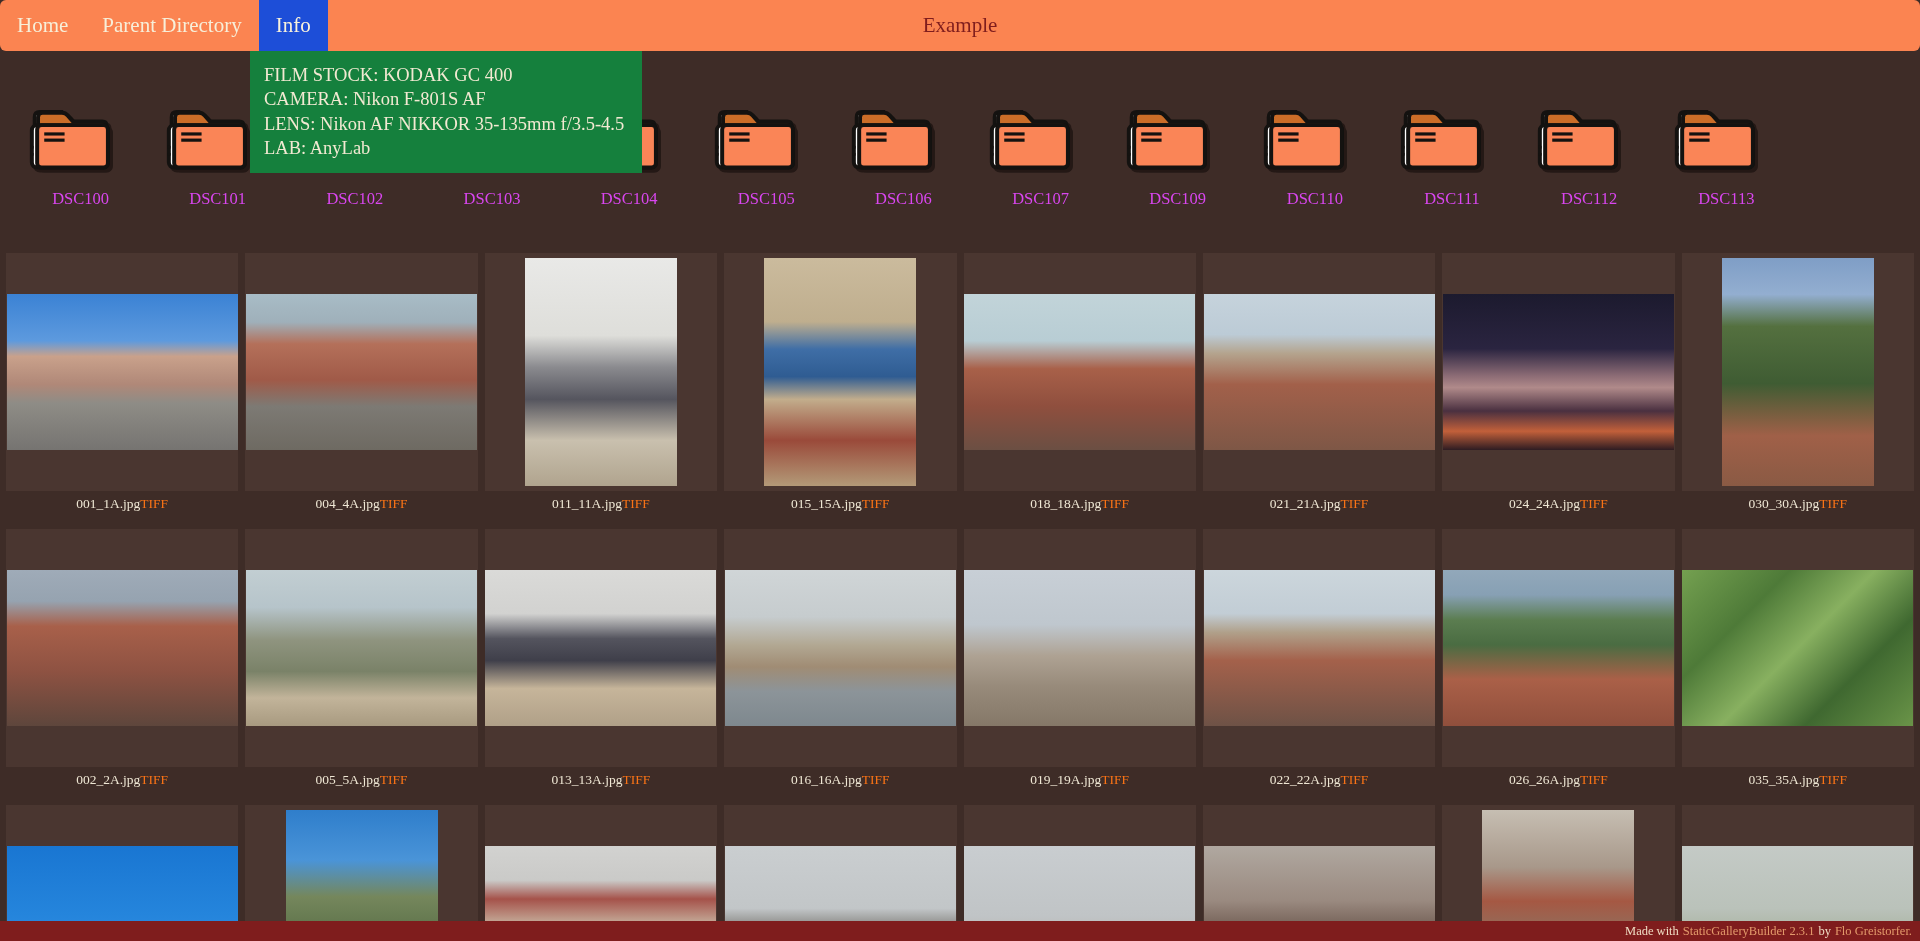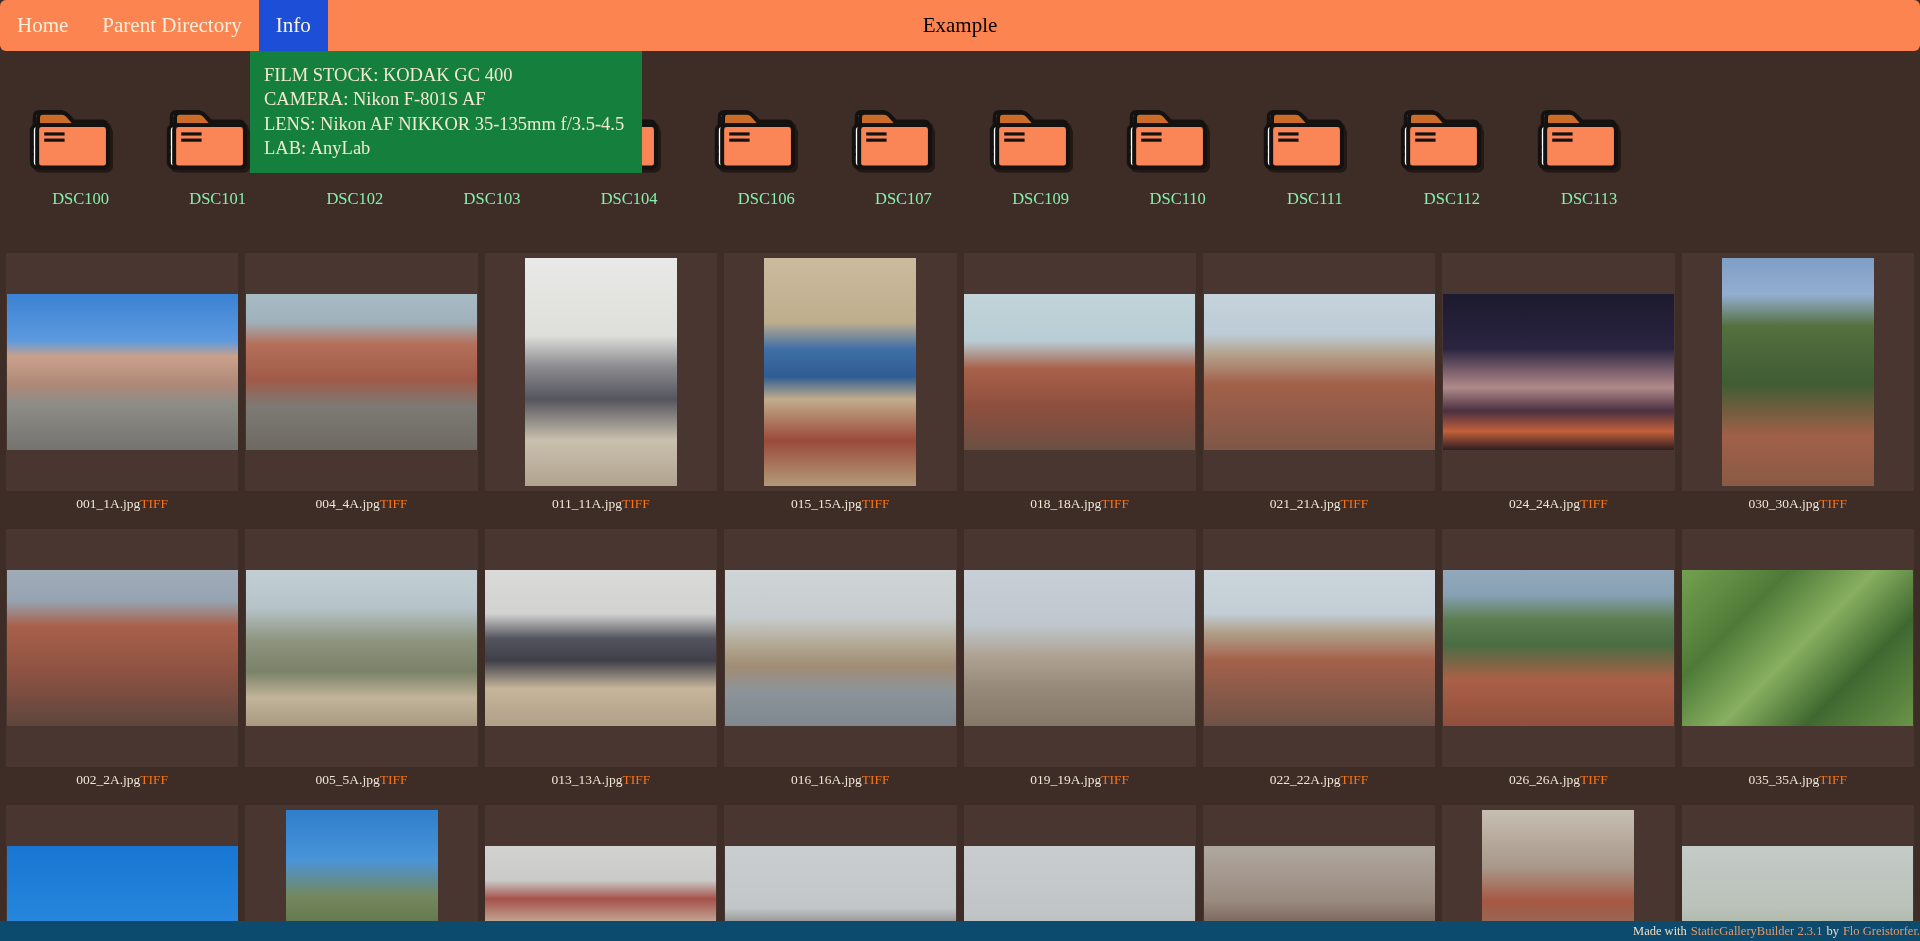--- a/index.html
+++ b/index.html
@@ -18,42 +18,42 @@
   }
   .nav-item {
     display:flex; align-items:center;
     padding:0 17px; font-size:21px; color:#f7efd9;
     cursor:pointer; text-decoration:none;
   }
   .nav-item.active { background:#1d4ed8; color:#f9f2db; }
   .nav-title {
     position:absolute; left:50%; top:0; transform:translateX(-50%);
     height:51px; display:flex; align-items:center;
-    font-size:21px; color:#000000;
+    font-size:21px; color:#7f1d1d;
   }
 
   
   .tooltip {
     position:fixed; left:250px; top:51px; z-index:15;
     background:#15803d; color:#f2e9d2;
     padding:12px 18px 13px 14px;
     font-size:18.5px; line-height:24.3px;
     width:max-content; max-width:420px;
   }
 
   
   .folder-row {
     padding-top:52px;
     display:grid; grid-template-columns:repeat(14,1fr);
     justify-items:center;
   }
   .folder { display:flex; flex-direction:column; align-items:center; cursor:pointer; }
   .folder svg { width:94px; height:69px; filter:drop-shadow(3px 3px 0 rgba(15,10,8,.55)); }
   .folder-label {
-    margin-top:17px; font-size:16.5px; color:#86efac; text-align:center;margin-left:24px;
+    margin-top:17px; font-size:16.5px; color:#d946ef; text-align:center;margin-left:24px;
   }
 
   
   .gallery {
     margin-top:44px;
     padding:0 6px;
     display:grid; grid-template-columns:repeat(8,1fr);
     column-gap:7px; row-gap:13px;
   }
   .g-item { display:flex; flex-direction:column; }
@@ -67,23 +67,23 @@
   .g-cap {
     height:24px; margin-top:1px;
     display:flex; align-items:center; justify-content:center;
     font-size:13.5px; color:#efe7d4; white-space:nowrap;
   }
   .g-tiff { color:#f97316; text-decoration:none; cursor:pointer; }
 
   
   .footer {
     position:fixed; left:0; bottom:0; width:1920px; height:20px;
-    background:#0c4a6e; z-index:20;
+    background:#7f1d1d; z-index:20;
     display:flex; align-items:center; justify-content:flex-end;
-    font-size:12.5px; color:#efdcc3; gap:4px;
+    padding-right:8px; font-size:12.5px; color:#efdcc3; gap:4px;
   }
   .footer a { color:#e39a6b; text-decoration:none; cursor:pointer;text-align:center; }
 </style>
 </head>
 <body>
 
 <nav class="navbar">
   <a class="nav-item">Home</a>
   <a class="nav-item">Parent Directory</a>
   <a class="nav-item active">Info</a>
@@ -193,20 +193,39 @@
 
       <line x1="24" y1="35" x2="47" y2="35" stroke="#141210" stroke-width="3.6"></line>
       <line x1="24" y1="42" x2="47" y2="42" stroke="#141210" stroke-width="3.6"></line>
 
       <line x1="8" y1="50" x2="12" y2="50" stroke="#141210" stroke-width="3"></line>
       <line x1="8" y1="58" x2="12" y2="58" stroke="#141210" stroke-width="3"></line>
     </svg>
     <div class="folder-label">DSC104</div>
   </div>
 
+  <div class="folder">
+    <svg viewBox="0 0 104 78">
+
+      <path d="M13 30 V16 q0-6 6-6 h25 l4 5 h-25 q-4 0-4 4 v11 z" fill="#ffffff" stroke="#141210" stroke-width="4"></path>
+
+      <path d="M17 30 V16 q0-5 5-5 h22 q4 0 6.5 3 l6 7 h33 q5 0 5 5 v4 z" fill="#cb6d28" stroke="#141210" stroke-width="4.5"></path>
+
+      <rect x="10" y="25" width="86" height="48" rx="6" fill="#ffffff" stroke="#141210" stroke-width="4.5"></rect>
+
+      <rect x="16" y="25" width="80" height="48" rx="5" fill="#fa8557" stroke="#141210" stroke-width="4.5"></rect>
+
+      <line x1="24" y1="35" x2="47" y2="35" stroke="#141210" stroke-width="3.6"></line>
+      <line x1="24" y1="42" x2="47" y2="42" stroke="#141210" stroke-width="3.6"></line>
+
+      <line x1="8" y1="50" x2="12" y2="50" stroke="#141210" stroke-width="3"></line>
+      <line x1="8" y1="58" x2="12" y2="58" stroke="#141210" stroke-width="3"></line>
+    </svg>
+    <div class="folder-label">DSC105</div>
+  </div>
 
   <div class="folder">
     <svg viewBox="0 0 104 78">
 
       <path d="M13 30 V16 q0-6 6-6 h25 l4 5 h-25 q-4 0-4 4 v11 z" fill="#ffffff" stroke="#141210" stroke-width="4"></path>
 
       <path d="M17 30 V16 q0-5 5-5 h22 q4 0 6.5 3 l6 7 h33 q5 0 5 5 v4 z" fill="#cb6d28" stroke="#141210" stroke-width="4.5"></path>
 
       <rect x="10" y="25" width="86" height="48" rx="6" fill="#ffffff" stroke="#141210" stroke-width="4.5"></rect>
 

